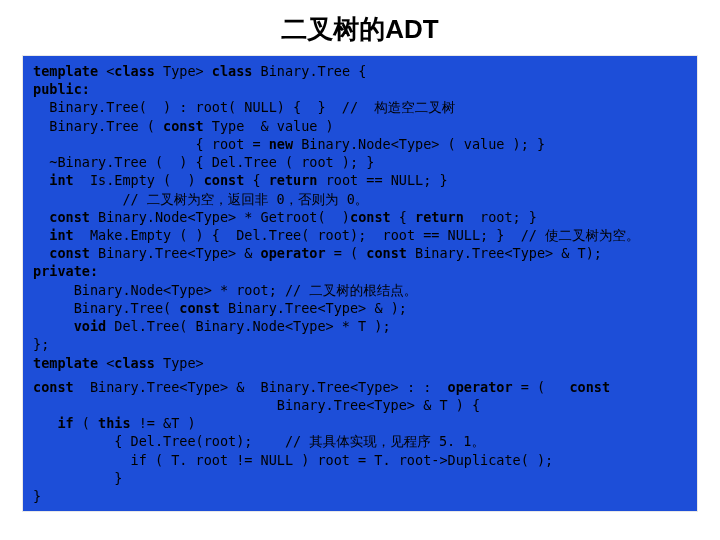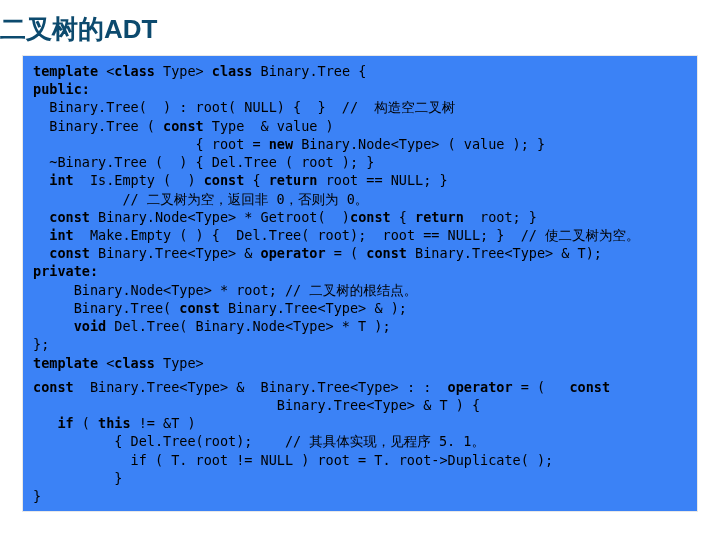--- a/index.html
+++ b/index.html
@@ -5,31 +5,31 @@
   body {
     margin: 0;
     padding: 0;
     width: 720px;
     height: 540px;
     background: #fff;
     font-family: "SimSun", "宋体", serif;
     overflow: hidden;
   }
   .title {
-    text-align: left;
+    text-align: center;
     font-size: 26px;
     font-weight: bold;
-    color: #0c4a6e;
+    color: #000000;
     padding: 12px 0 8px 0;
     font-family: "SimHei", "黑体", sans-serif;
   }
   .code-block {
     margin: 0 22px;
     padding: 6px 10px;
-    background: #3b82f6;
+    background: #1d4ed8;
     border: 1px solid #e8e8e8;
     font-family: "SimSun", "宋体", monospace;
     font-size: 13.5px;
     line-height: 1.35;
     color: #000;
     white-space: pre;
   }
   .kw { font-weight: bold; }
   .sep {
     height: 6px;

